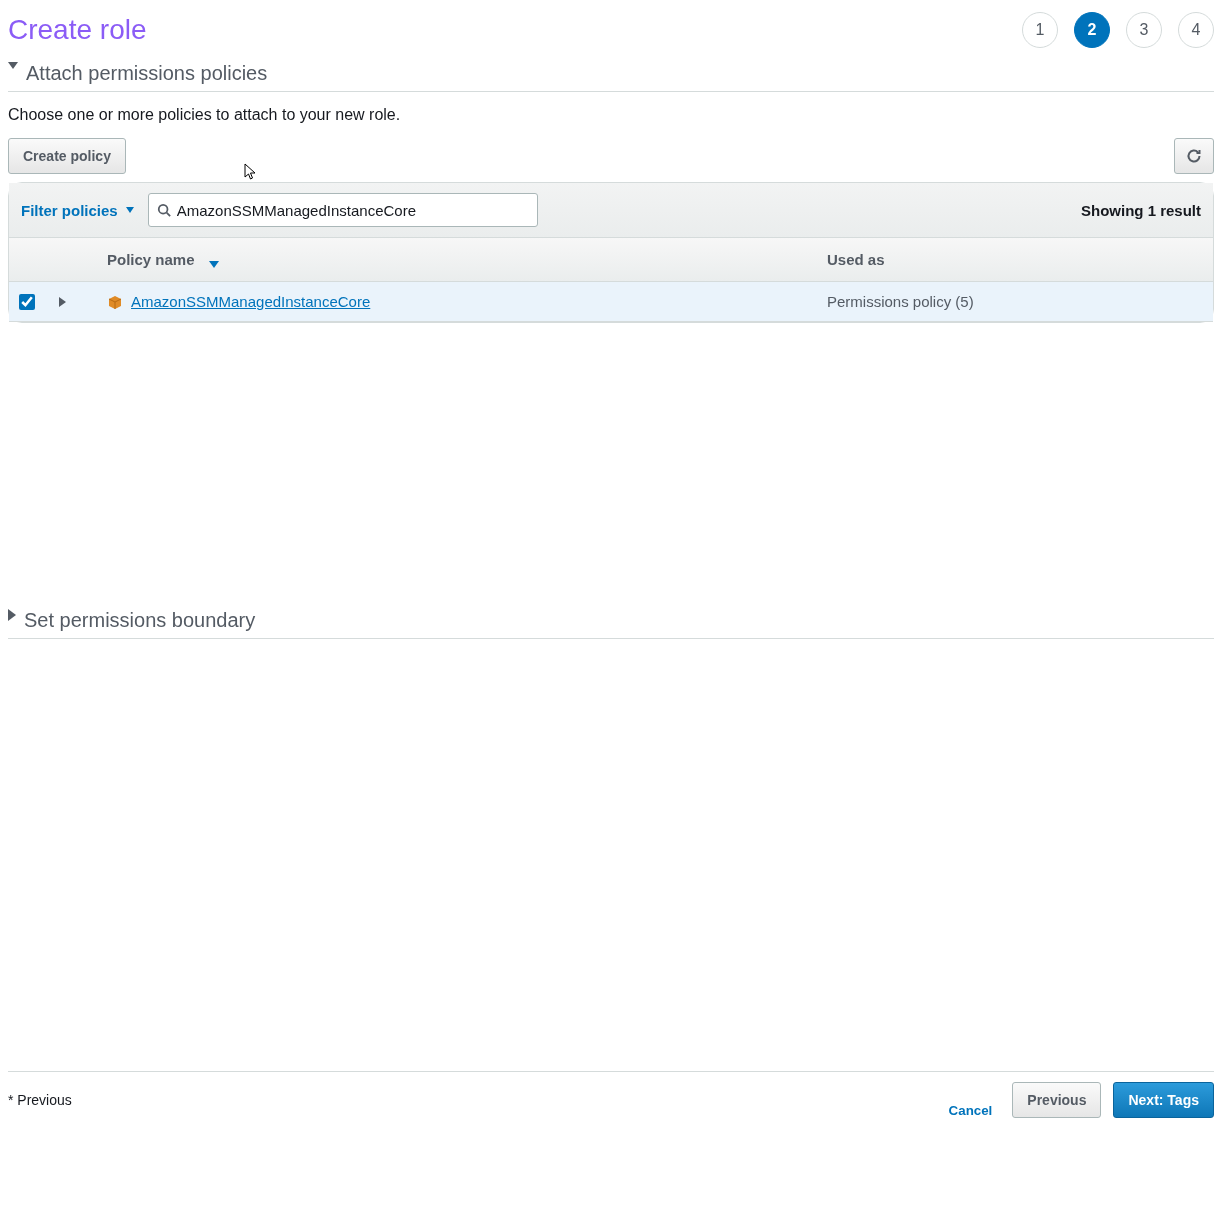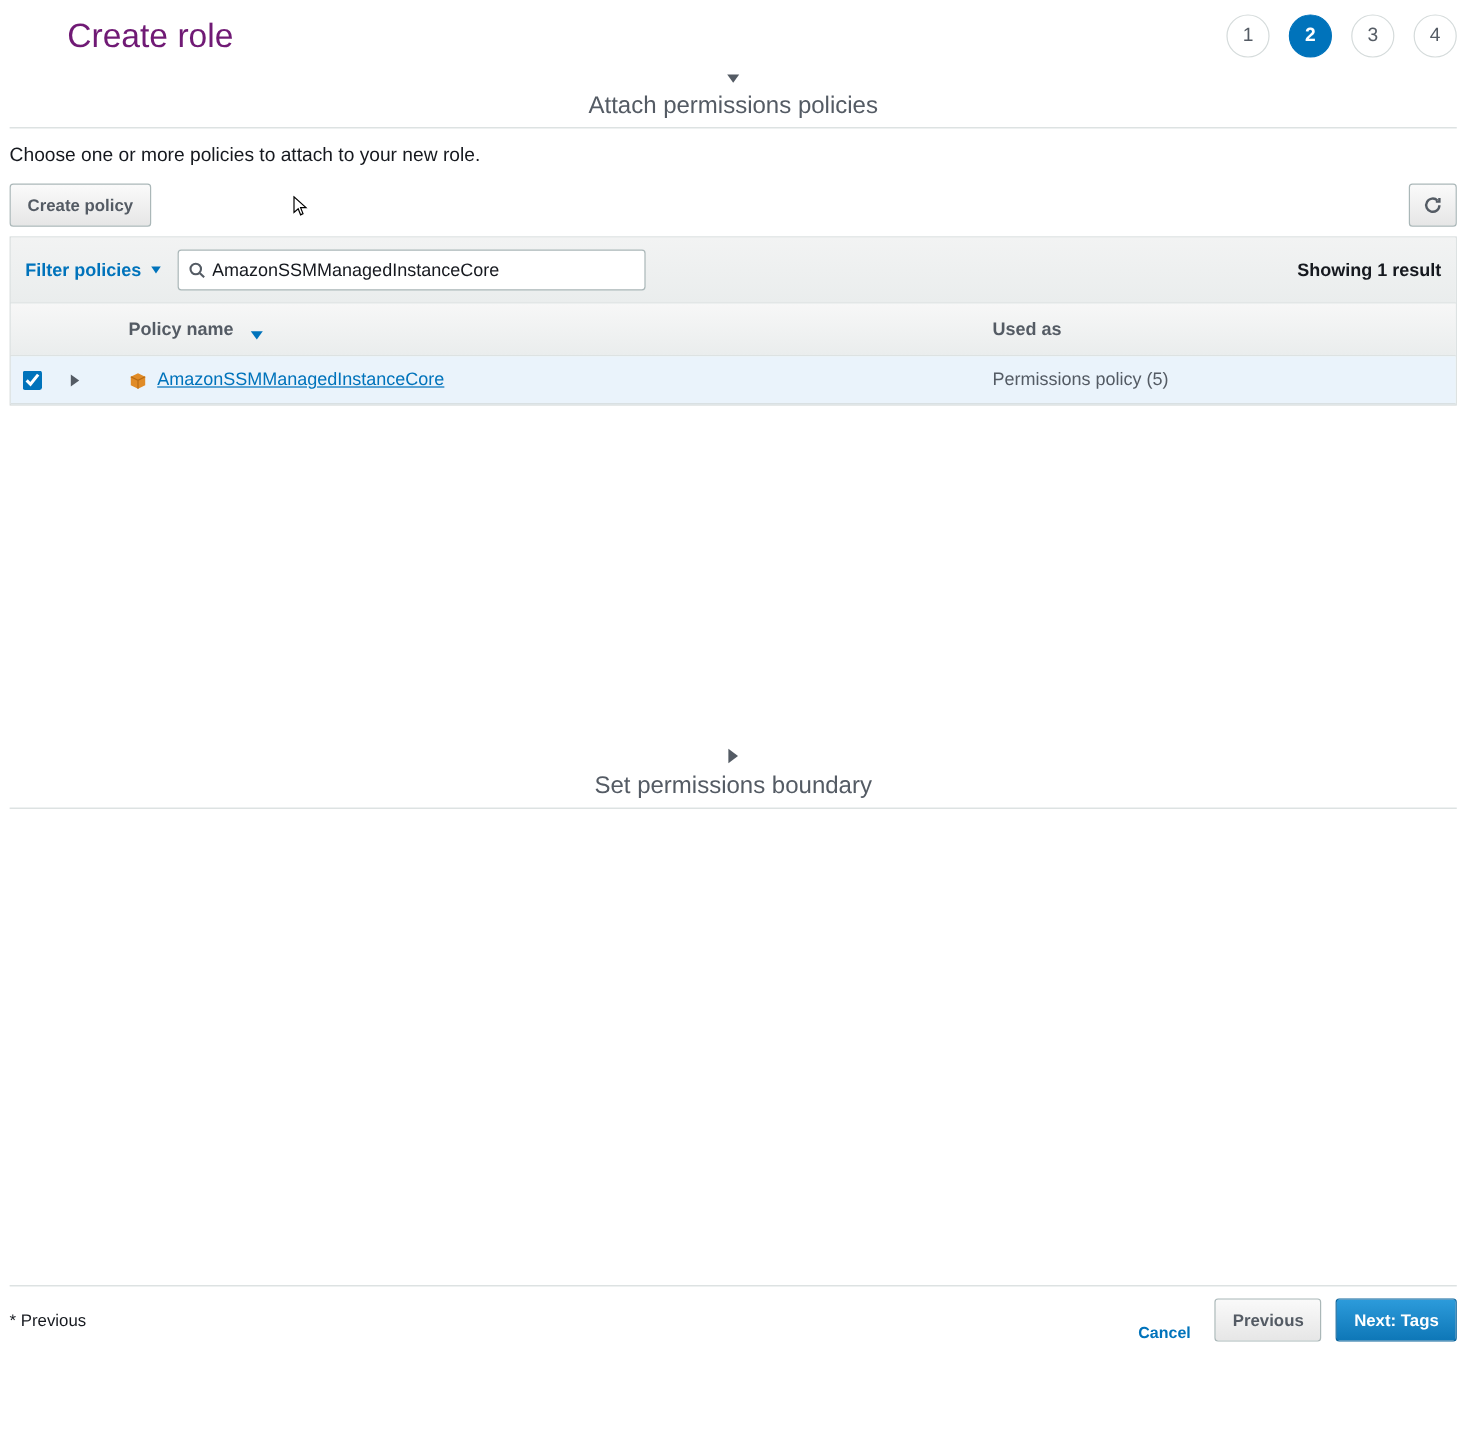--- a/index.html
+++ b/index.html
@@ -12,45 +12,43 @@
     }
     .header-row {
       display: flex;
       justify-content: space-between;
       align-items: center;
       padding: 4px 0 8px 0;
     }
     .page-title {
       font-size: 28px;
       font-weight: 400;
-      color: #701a75;
-      margin-left: 48px;
+      color: #8b5cf6;
     }
     .steps { display: flex; gap: 16px; }
     .step {
       width: 36px; height: 36px;
       border-radius: 50%;
       border: 1px solid #d5dbdb;
       display: flex; align-items: center; justify-content: center;
       font-size: 16px; color: #545b64;
       background: #fff;
       cursor: pointer;
     }
     .step.active {
       background: #0073bb;
       border-color: #0073bb;
       color: #fff;
       font-weight: 700;
     }
     .section-header {
-      display: flex; align-items: center; gap: 8px;
+      display: flex; gap: 8px;
       border-bottom: 1px solid #d5dbdb;
       padding: 6px 0;
       cursor: pointer;
-      flex-direction: column;
     }
     .section-title { font-size: 20px; font-weight: 400; color: #545b64; }
     .caret {
       display: inline-block;
       width: 0; height: 0;
       border-style: solid;
     }
     .caret-down {
       border-width: 7px 5px 0 5px;
       border-color: #545b64 transparent transparent transparent;
@@ -99,21 +97,21 @@
       border-color: #0a649c;
       color: #fff;
     }
     .btn-link {
       border: none; background: none;
       color: #0073bb; font-weight: 700;
       padding: 0 8px;
     }
     .table-wrap {
       border: 1px solid #d5dbdb;
-      border-radius: 0;
+      border-radius: 14px;
       margin-bottom: 280px;
     }
     .filter-row {
       display: flex; align-items: center; gap: 14px;
       padding: 10px 12px;
       background: linear-gradient(#f2f3f3, #eaeded);
       border-bottom: 1px solid #d5dbdb;
     }
     .filter-link {
       color: #0073bb; font-weight: 700; font-size: 15px;

